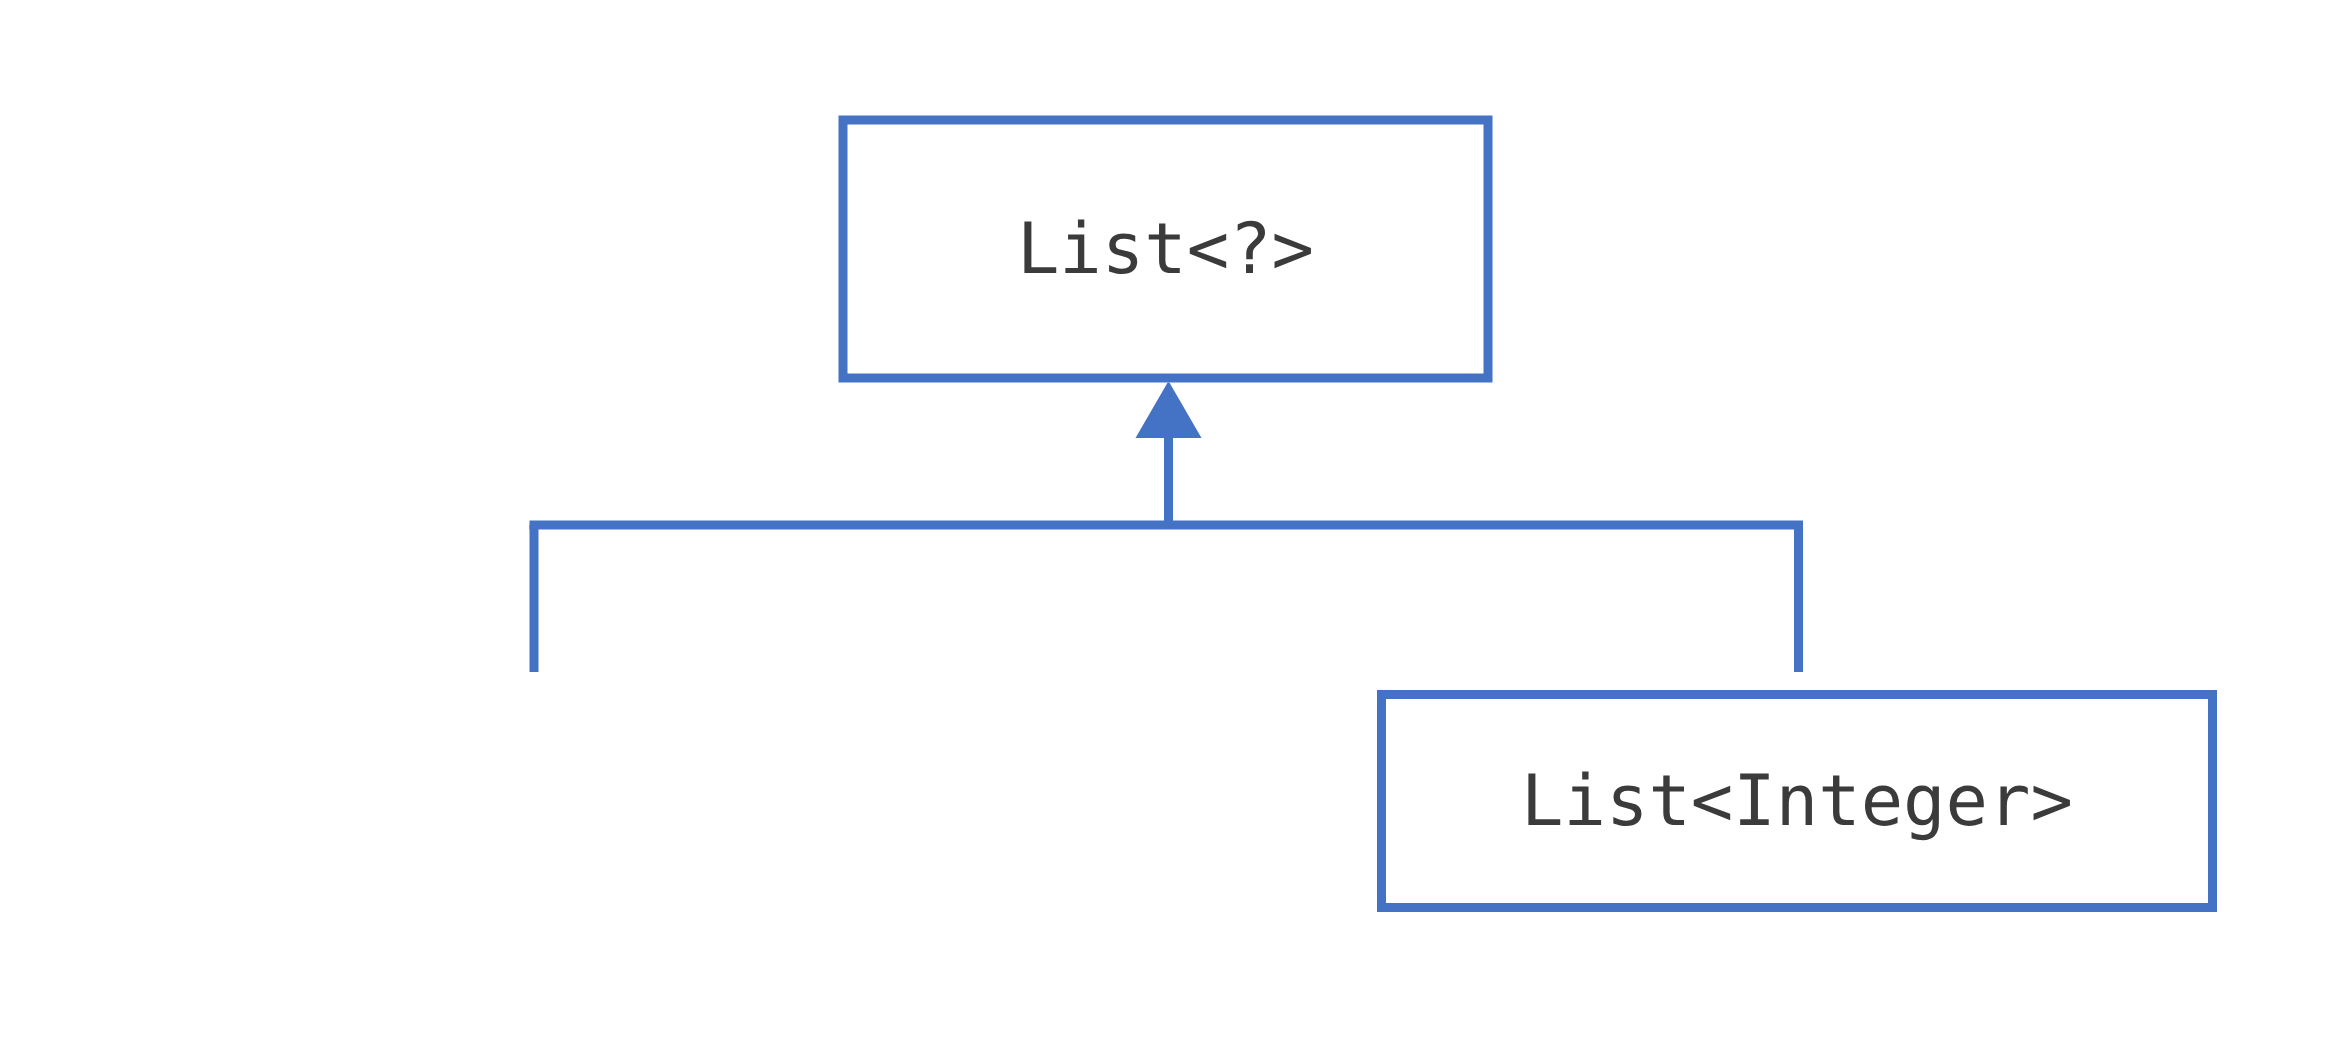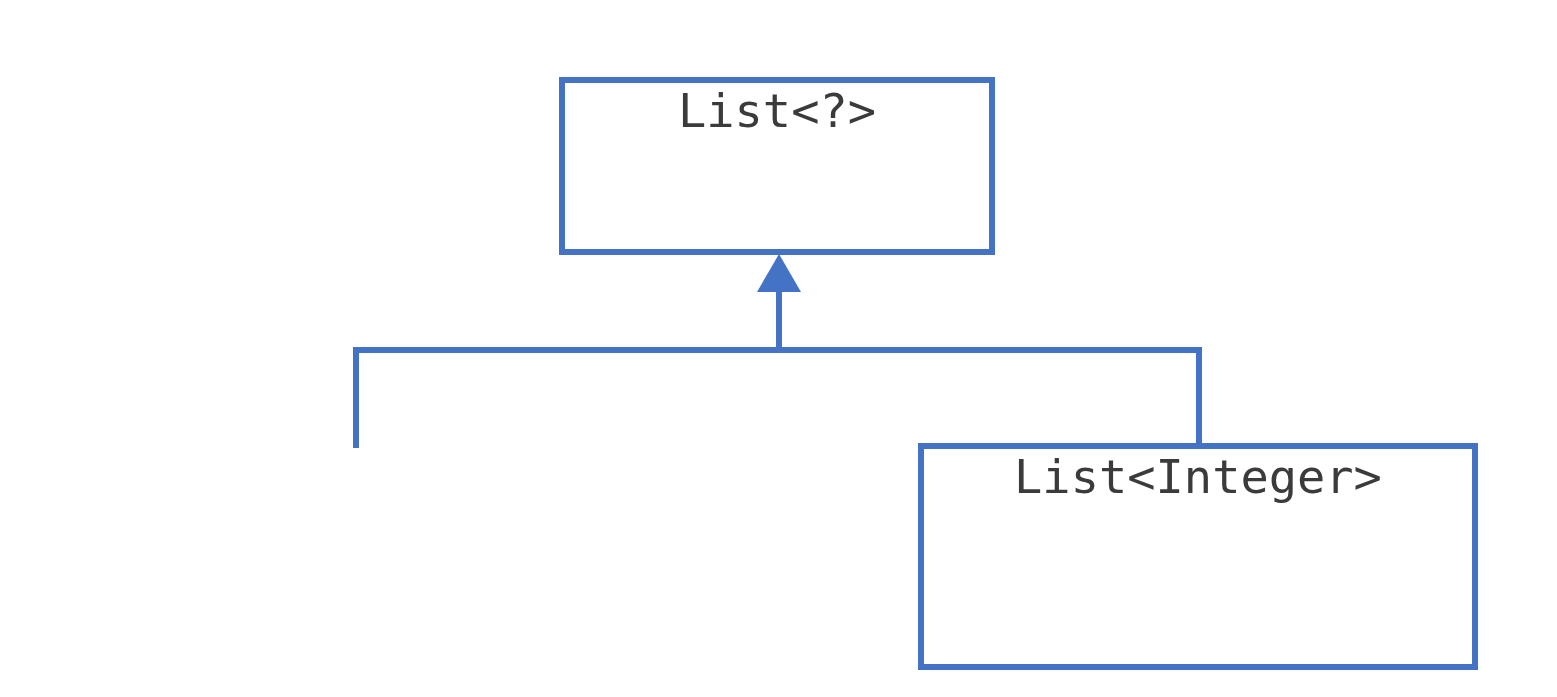--- a/index.html
+++ b/index.html
@@ -17,31 +17,32 @@
     position: relative;
     width: 1557px; height: 697px;
     background: var(--background);
     font-family: "DejaVu Sans Mono", "Liberation Mono", monospace;
   }
   .node {
     position: absolute;
     border: 6px solid var(--line);
     background: var(--background);
     display: flex;
+    align-items: center;
     justify-content: center;
   }
   .node-label {
     font-size: 47px;
     color: var(--text);
     white-space: nowrap;
     letter-spacing: 0px;
   }
   .node-parent      { left: 559px; top: 77px;  width: 436px; height: 178px; }
   .node-left-child  { left: 77px;  top: 448px; width: 561px; height: 179px; }
-  .node-right-child { left: 918px; top: 443px; width: 560px; height: 227px; }
+  .node-right-child { left: 918px; top: 460px; width: 560px; height: 148px; }
 
   .connector { position: absolute; background: var(--line); }
   .conn-horizontal { left: 353px;  top: 347px; width: 849px; height: 6px; }
   .conn-v-left     { left: 353px;  top: 350px; width: 6px;   height: 98px; }
   .conn-v-right    { left: 1196px; top: 350px; width: 6px;   height: 98px; }
   .conn-arrow-stem { left: 776px;  top: 290px; width: 6px;   height: 60px; }
 
   .arrowhead {
     position: absolute;
     left: 757px; top: 254px;

